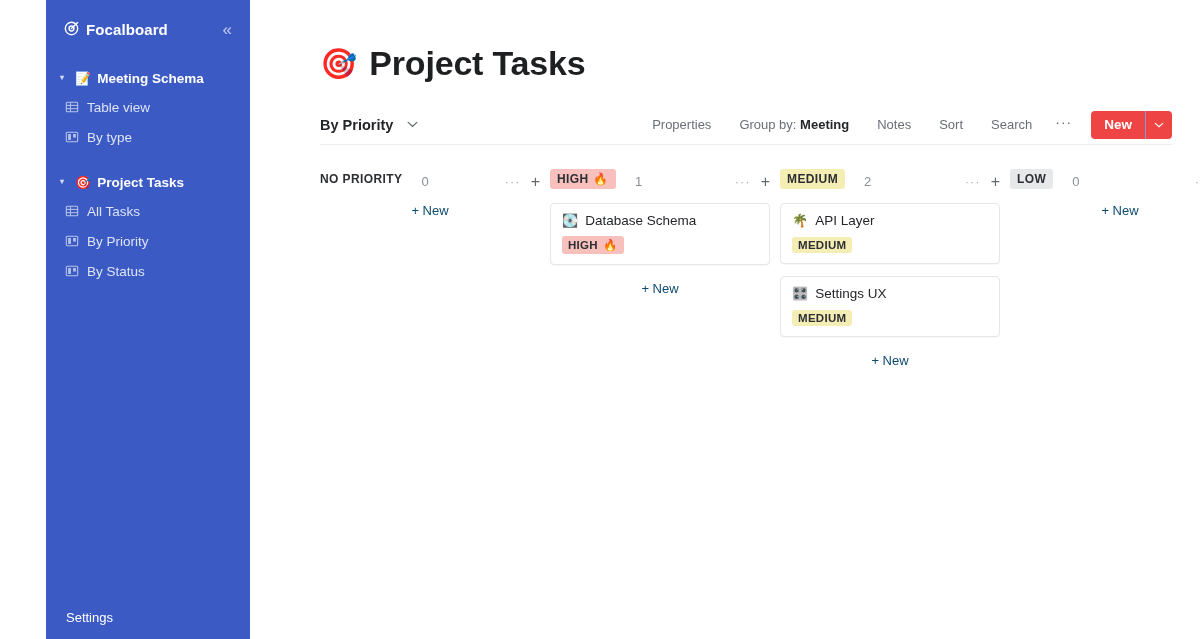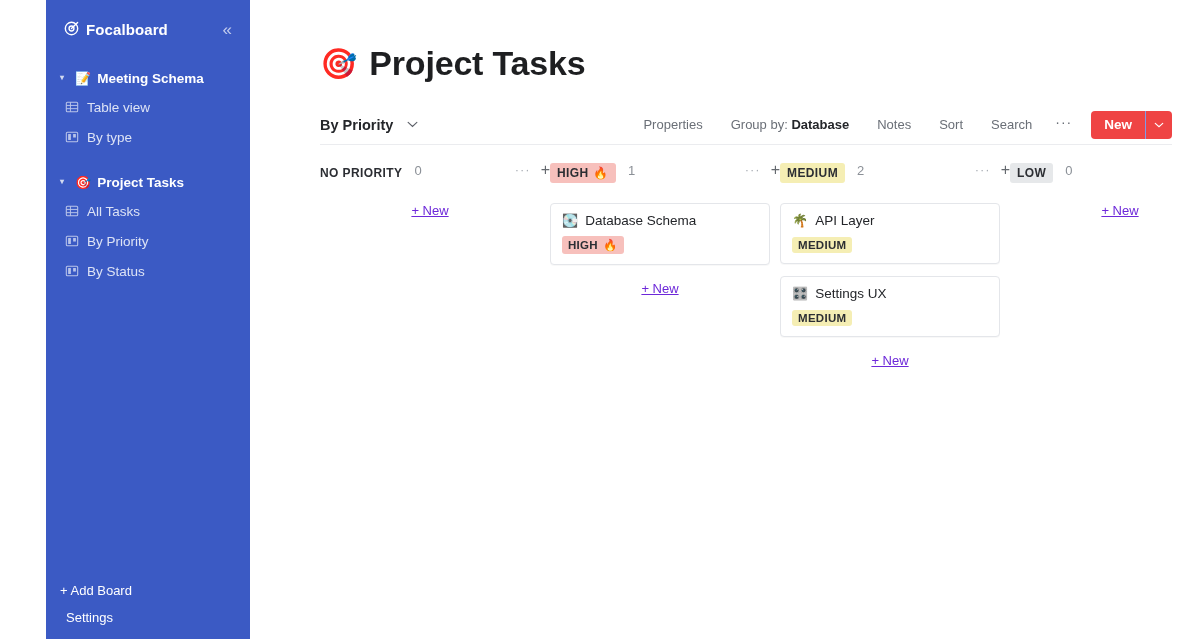--- a/index.html
+++ b/index.html
@@ -105,22 +105,22 @@
     display: flex; align-items: center; justify-content: center;
   }
 
   
   .board {
     margin-left: 70px; margin-top: 18px;
     display: flex; align-items: flex-start; gap: 0px;
   }
   .column { width: 230px; flex: 0 0 230px; }
   .col-head {
-    display: flex; align-items: flex-start; height: 26px; gap: 0;
-    padding-right: 0;
+    display: flex; align-items: flex-end; height: 26px; gap: 7px;
+    padding-right: 10px;
   }
   .col-title {
     font-size: 12px; font-weight: bold; color: #2c2e33;
     letter-spacing: 0.4px; padding: 3px 7px; border-radius: 3px;
     display: inline-flex; align-items: center; gap: 5px; white-space: nowrap;
   }
   .col-title.plain { padding-left: 0; padding-right: 0; }
   .col-count { font-size: 13px; color: #8b9097; margin-left: 12px; }
   .col-actions { margin-left: auto; display: flex; align-items: center; gap: 10px; }
   .col-dots {
@@ -139,22 +139,22 @@
   .card-title-row { display: flex; align-items: center; gap: 7px; }
   .card-emoji { font-size: 13px; line-height: 1; }
   .card-title { font-size: 13.5px; color: #24262a; }
   .card-badges { margin-top: 7px; }
   .badge {
     display: inline-flex; align-items: center; gap: 5px;
     font-size: 11.5px; font-weight: bold; color: #2c2e33;
     padding: 2px 6px; border-radius: 3px; letter-spacing: 0.3px;
   }
   .col-new {
-    font-size: 13px; color: #6d28d9; text-align: center;
-    width: 220px; padding: 4px 0; cursor: pointer; text-decoration: underline;
+    font-size: 13px; color: #0c4a6e; text-align: center;
+    width: 220px; padding: 4px 0; cursor: pointer;
   }
   .col-new.top { padding-top: 0; }
 </style>
 </head>
 <body>
 
 <div id="app">
 
   <div id="sidebar">
 
@@ -231,21 +231,20 @@
             <rect x="1.5" y="2.5" width="13" height="11" rx="1.3" fill="none" stroke="#dde3f5" stroke-width="1.2"></rect>
             <rect x="3.6" y="4.6" width="3.1" height="6.8" fill="#dde3f5"></rect>
             <rect x="9.3" y="4.6" width="3.1" height="4" fill="#dde3f5"></rect>
           </svg>
         </span>
         <span class="sb-view-label">By Status</span>
       </div>
     </div>
 
     <div class="sb-footer">
-      <div class="sb-add">+ Add Board</div>
       <div class="sb-settings">Settings</div>
     </div>
   </div>
 
   <div id="main">
 
     <div class="help-btn">?</div>
 
     <div class="page-head">
       <div class="page-title-row">
@@ -261,21 +260,21 @@
           <svg width="11" height="7" viewBox="0 0 12 8">
               <path d="M1 1.6 L6 6.2 L11 1.6" fill="none" stroke="#5c6068" stroke-width="1.3" stroke-linecap="round"></path>
             </svg>
         </span>
       </div>
 
       <div class="tb-right">
         <div class="tb-item">Properties</div>
         <div class="tb-item">
           <span>Group by:</span>
-          <b>Database</b>
+          <b>Meeting</b>
         </div>
         <div class="tb-item">Notes</div>
         <div class="tb-item">Sort</div>
         <div class="tb-item">Search</div>
         <div class="tb-dots">···</div>
         <div class="new-btn">
           <div class="new-btn-main">New</div>
           <div class="new-btn-div"></div>
           <div class="new-btn-chev">
             <svg width="10" height="6" viewBox="0 0 12 8">

